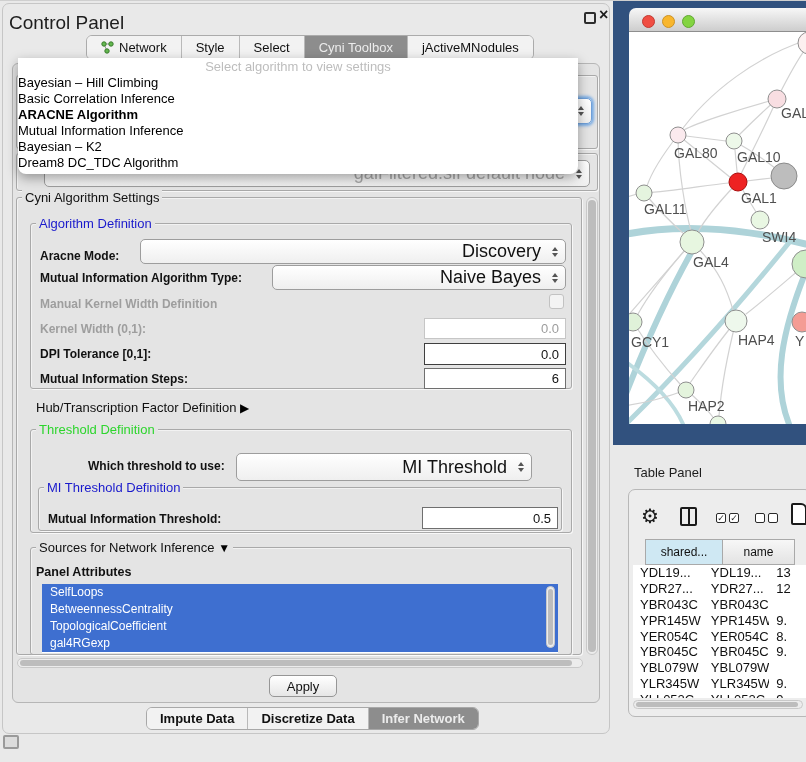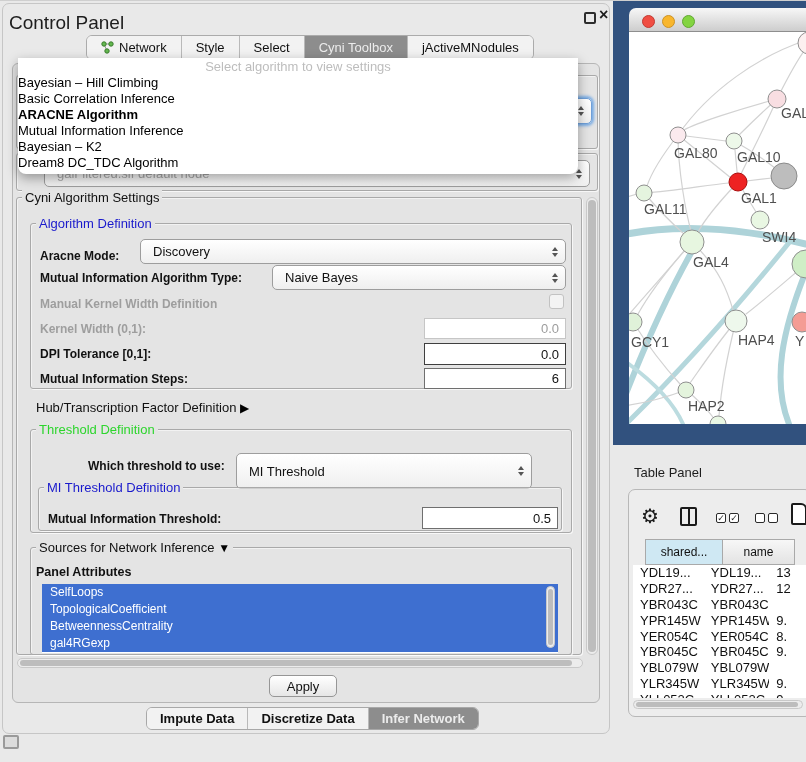--- a/index.html
+++ b/index.html
@@ -33,22 +33,22 @@
         box-shadow:1px 1px 0 rgba(255,255,255,.7), inset 1px 1px 0 rgba(255,255,255,.5); }
   .gtitle { position:absolute; font-size:13px; color:#111; background:#e4e4e4; padding:0 3px; white-space:nowrap; z-index:3;}
   .gtitle.blue { color:#1a1acc; }
   .gtitle.green { color:#2dd52d; }
 
   .flabel { position:absolute; font-size:12px; font-weight:bold; color:#111; white-space:nowrap; }
   .flabel.dis { color:#9e9e9e; }
   .plain { position:absolute; font-size:13px; color:#111; white-space:nowrap; }
 
   .combo { position:absolute; background:linear-gradient(#ffffff,#efefef); border:1px solid #9d9d9d;
-           border-radius:5px; font-size:13px; color:#111; display:flex; align-items:center;
-           padding:0 24px 0 12px; }
+           border-radius:5px; font-size:18px; color:#111; display:flex; align-items:center;
+           padding:0 24px 0 12px;justify-content:flex-end; }
   .combo.dis { color:#a8a8a8; }
   .combo.focus { box-shadow:0 0 3px 2px #76aae4; border-color:#6f9fd8; }
   .stepper { position:absolute; right:7px; top:50%; transform:translateY(-50%);
              display:flex; flex-direction:column; gap:2px; }
   .tri-up { width:0; height:0; border-left:3.5px solid transparent; border-right:3.5px solid transparent;
             border-bottom:4.5px solid #555; }
   .tri-dn { width:0; height:0; border-left:3.5px solid transparent; border-right:3.5px solid transparent;
             border-top:4.5px solid #555; }
 
   .field { position:absolute; background:#fff; border:1px solid #6f6f6f; font-size:13px; color:#111;
@@ -207,43 +207,43 @@
 
   <div class="plain" style="left:36px; top:399px;">
     <span>Hub/Transcription Factor Definition</span>
     <span class="arrow-glyph"> ▶</span>
   </div>
 
   <div class="gb" style="left:30px; top:428px; width:542px; height:104px;"></div>
   <div class="gtitle green" style="left:36px; top:421px;">Threshold Definition</div>
 
   <div class="flabel" style="left:88px; top:458px;">Which threshold to use:</div>
-  <div class="combo" style="left:236px; top:452px; width:296px; height:36px;">
+  <div class="combo" style="left:236px; top:452px; width:296px; height:28px;">
     <span>MI Threshold</span>
     <span class="stepper">
         <span class="tri-up"></span>
         <span class="tri-dn"></span>
       </span>
   </div>
 
   <div class="gb" style="left:38px; top:486px; width:524px; height:44px;"></div>
   <div class="gtitle blue" style="left:44px; top:479px;">MI Threshold Definition</div>
   <div class="flabel" style="left:48px; top:511px;">Mutual Information Threshold:</div>
   <div class="field" style="left:422px; top:506px; width:136px; height:22px;">0.5</div>
 
   <div class="gb" style="left:30px; top:546px; width:542px; height:108px;"></div>
   <div class="gtitle" style="left:36px; top:539px;">
     <span>Sources for Network Inference</span>
     <span class="arrow-glyph"> ▼</span>
   </div>
   <div class="flabel" style="left:36px; top:564px; font-size:12.5px;">Panel Attributes</div>
   <div class="attr-list" id="attr-list">
       <div class="attr-item">SelfLoops</div>
+      <div class="attr-item">BetweennessCentrality</div>
       <div class="attr-item">TopologicalCoefficient</div>
-      <div class="attr-item">BetweennessCentrality</div>
       <div class="attr-item">gal4RGexp</div>
     </div>
   <div class="sb-v" style="left:546px; top:585px; width:9px; height:62px;">
       <span class="thumb"></span>
     </div>
 
   <div class="sb-v" style="left:586px; top:196px; width:12px; height:458px;">
       <span class="thumb"></span>
     </div>
   <div class="sb-h" style="left:17px; top:657px; width:566px; height:10px;">

